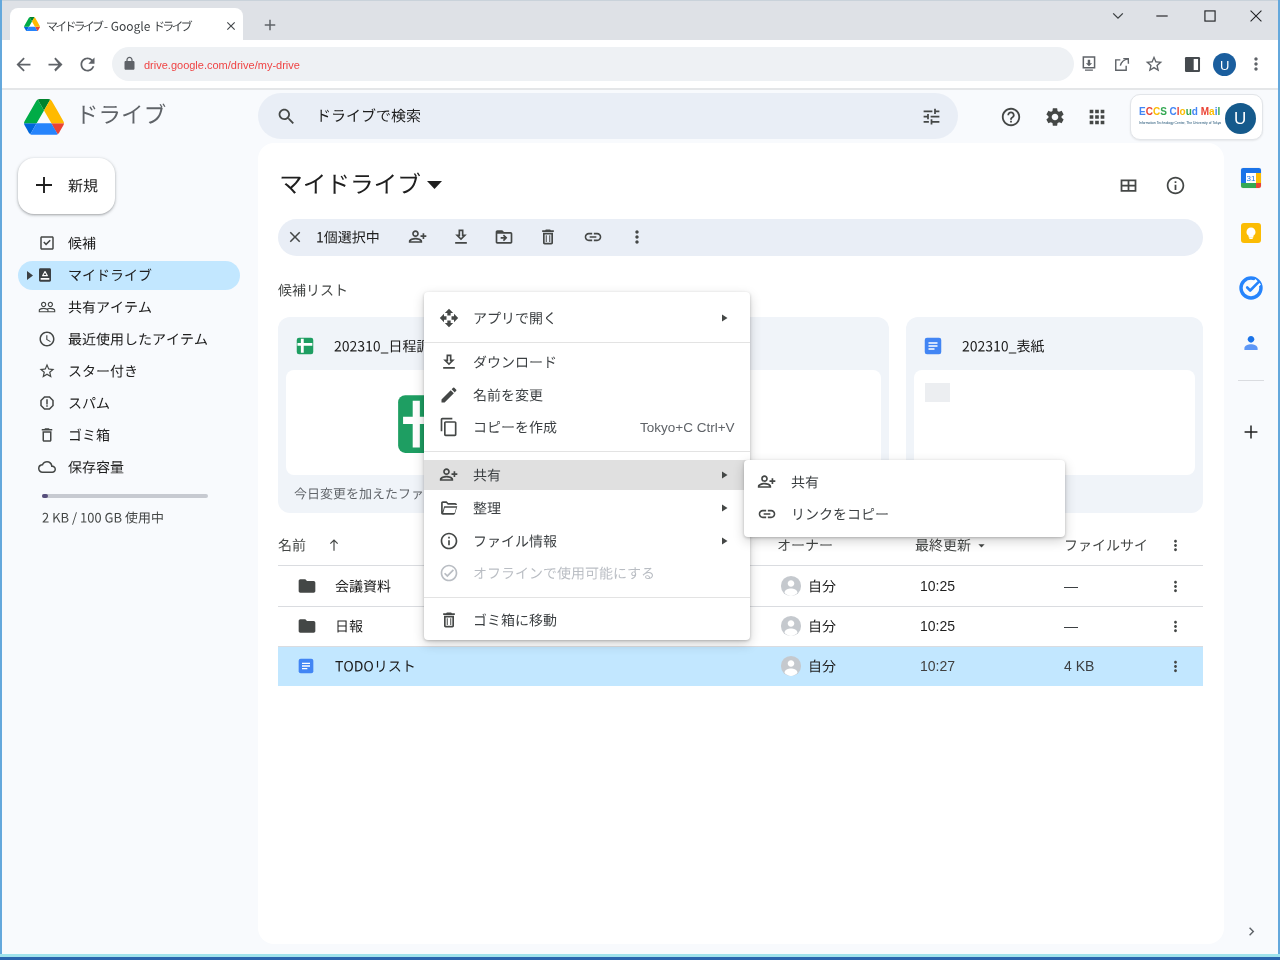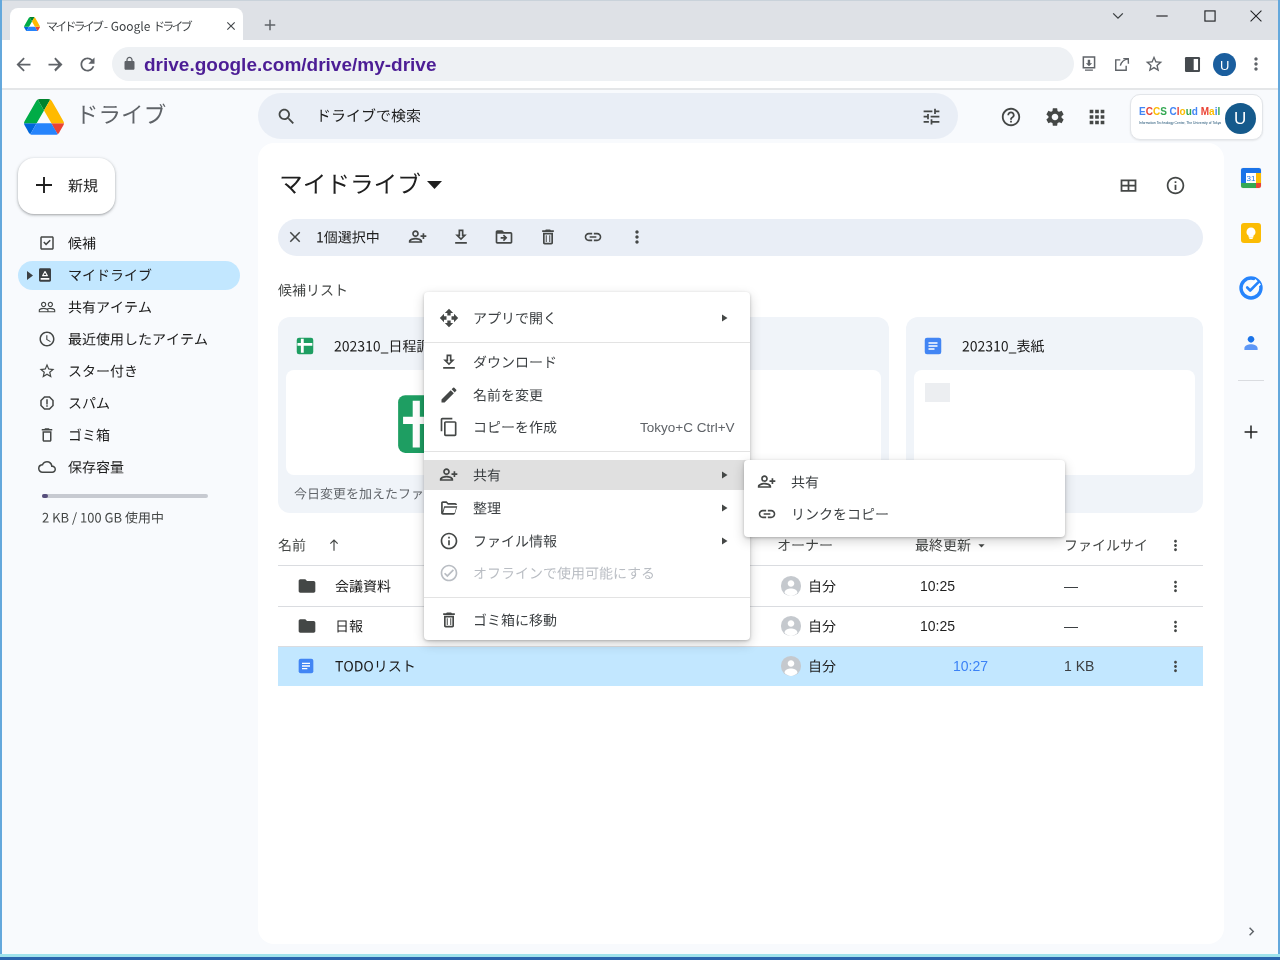--- a/index.html
+++ b/index.html
@@ -43,21 +43,21 @@
 <svg style="position:absolute;left:45px;top:54px" width="21" height="21" viewBox="0 0 24 24">
       <path fill="#5f6368" d="m12 4-1.41 1.41L15.17 11H4v2h11.17l-4.58 4.59L12 20l8-8z"></path>
     </svg>
 <svg style="position:absolute;left:77px;top:54px" width="21" height="21" viewBox="0 0 24 24">
       <path fill="#5f6368" d="M17.65 6.35C16.2 4.9 14.21 4 12 4c-4.42 0-7.99 3.58-7.99 8s3.57 8 7.99 8c3.73 0 6.84-2.55 7.73-6h-2.08c-.82 2.33-3.04 4-5.65 4-3.31 0-6-2.69-6-6s2.69-6 6-6c1.66 0 3.14.69 4.22 1.78L13 11h7V4l-2.35 2.35z"></path>
     </svg>
 <div style="position:absolute;left:112px;top:47px;width:962px;height:34px;background:#eef1f4;border-radius:17px;"></div>
 <svg style="position:absolute;left:122px;top:56px" width="15" height="15" viewBox="0 0 24 24">
       <path fill="#5f6368" d="M18 8h-1V6c0-2.76-2.24-5-5-5S7 3.24 7 6v2H6c-1.1 0-2 .9-2 2v10c0 1.1.9 2 2 2h12c1.1 0 2-.9 2-2V10c0-1.1-.9-2-2-2zM9 6c0-1.66 1.34-3 3-3s3 1.34 3 3v2H9V6z"></path>
     </svg>
-<div style="position:absolute;left:144px;top:64.5px;transform:translateY(-50%);font-size:19px;color:#4c1d95;font-weight:700;white-space:nowrap;">drive.google.com/drive/my-drive</div>
+<div style="position:absolute;left:144px;top:64.5px;transform:translateY(-50%);font-size:11px;color:#ef4444;font-weight:400;white-space:nowrap;">drive.google.com/drive/my-drive</div>
 <svg style="position:absolute;left:1080px;top:54px" width="20" height="20" viewBox="0 0 24 24">
       <path fill="none" stroke="#5f6368" stroke-width="1.8" d="M4 3.5h13.5v13H4z"></path>
       <path fill="#5f6368" d="M12.2 7h-2.9v4H7l3.8 3.8 3.8-3.8h-2.4zM6 18.5h9.5V20H6z"></path>
     </svg>
 <svg style="position:absolute;left:1112px;top:54px" width="20" height="20" viewBox="0 0 24 24">
       <path fill="none" stroke="#5f6368" stroke-width="1.7" d="M10 7H4.5v12.5h12.5V14"></path>
       <path fill="none" stroke="#5f6368" stroke-width="1.7" d="M13.5 5.5l6 .2.2 6"></path>
       <path fill="none" stroke="#5f6368" stroke-width="1.7" d="M19.3 5.9c-5.5 1-8.2 3.6-9.3 8.1"></path>
     </svg>
 <svg style="position:absolute;left:1144px;top:54px" width="20" height="20" viewBox="0 0 24 24">
@@ -316,22 +316,22 @@
 <svg style="position:absolute;left:335px;top:658.6px;overflow:visible" width="83" height="15" viewBox="0 -12.3 83 14.8">
       <path fill="#1f1f1f" d="M3.5 0H4.8V-9.2H8V-10.3H0.4V-9.2H3.5Z M13.6 0.2C16.2 0.2 18 -1.9 18 -5.2C18 -8.5 16.2 -10.4 13.6 -10.4C11 -10.4 9.2 -8.5 9.2 -5.2C9.2 -1.9 11 0.2 13.6 0.2ZM13.6 -1C11.7 -1 10.5 -2.6 10.5 -5.2C10.5 -7.7 11.7 -9.3 13.6 -9.3C15.4 -9.3 16.6 -7.7 16.6 -5.2C16.6 -2.6 15.4 -1 13.6 -1Z M20.2 0H22.8C25.9 0 27.6 -1.9 27.6 -5.2C27.6 -8.4 25.9 -10.3 22.8 -10.3H20.2ZM21.5 -1.1V-9.2H22.6C25.1 -9.2 26.2 -7.8 26.2 -5.2C26.2 -2.6 25.1 -1.1 22.6 -1.1Z M33.6 0.2C36.2 0.2 38 -1.9 38 -5.2C38 -8.5 36.2 -10.4 33.6 -10.4C31 -10.4 29.2 -8.5 29.2 -5.2C29.2 -1.9 31 0.2 33.6 0.2ZM33.6 -1C31.8 -1 30.5 -2.6 30.5 -5.2C30.5 -7.7 31.8 -9.3 33.6 -9.3C35.4 -9.3 36.7 -7.7 36.7 -5.2C36.7 -2.6 35.4 -1 33.6 -1Z M49.7 -10.6H48.3C48.4 -10.3 48.4 -9.9 48.4 -9.4C48.4 -8.9 48.4 -7.7 48.4 -7.2C48.4 -4.5 48.2 -3.4 47.2 -2.3C46.4 -1.3 45.2 -0.7 43.9 -0.4L44.8 0.6C45.8 0.2 47.2 -0.4 48.1 -1.5C49.2 -2.7 49.6 -3.8 49.6 -7.1C49.6 -7.7 49.6 -8.8 49.6 -9.4C49.6 -9.9 49.6 -10.3 49.7 -10.6ZM43.2 -10.5H41.9C41.9 -10.2 41.9 -9.8 41.9 -9.5C41.9 -9.1 41.9 -5.4 41.9 -4.8C41.9 -4.4 41.9 -4 41.9 -3.8H43.2C43.1 -4 43.1 -4.5 43.1 -4.8C43.1 -5.4 43.1 -9.1 43.1 -9.5C43.1 -9.8 43.1 -10.2 43.2 -10.5Z M64 -9.4 63.3 -9.9C63.1 -9.8 62.7 -9.8 62.2 -9.8C61.7 -9.8 57.4 -9.8 56.8 -9.8C56.4 -9.8 55.6 -9.9 55.4 -9.9V-8.6C55.6 -8.6 56.3 -8.7 56.8 -8.7C57.3 -8.7 61.8 -8.7 62.3 -8.7C61.9 -7.5 60.9 -5.9 60 -4.8C58.5 -3.2 56.4 -1.5 54.2 -0.6L55.1 0.3C57.2 -0.6 59.1 -2.2 60.5 -3.8C62 -2.5 63.5 -0.9 64.4 0.4L65.4 -0.5C64.5 -1.6 62.8 -3.4 61.3 -4.6C62.3 -5.9 63.2 -7.5 63.6 -8.8C63.7 -8.9 63.9 -9.3 64 -9.4Z M71.5 -1.2C71.5 -0.7 71.5 -0 71.4 0.4H72.8C72.7 -0 72.7 -0.8 72.7 -1.2L72.7 -5.9C74.2 -5.4 76.6 -4.4 78.2 -3.6L78.7 -4.8C77.2 -5.5 74.5 -6.5 72.7 -7.1V-9.4C72.7 -9.8 72.7 -10.4 72.8 -10.8H71.4C71.5 -10.4 71.5 -9.8 71.5 -9.4C71.5 -8.2 71.5 -2 71.5 -1.2Z"></path>
     </svg>
 <svg style="position:absolute;left:780px;top:655px" width="22" height="22" viewBox="0 0 24 24">
       <circle cx="12" cy="12" r="11" fill="#c5c9ce"></circle>
       <path fill="#fff" d="M12 12.8c2 0 3.6-1.6 3.6-3.6S14 5.6 12 5.6 8.4 7.2 8.4 9.2s1.6 3.6 3.6 3.6zm0 1.8c-2.9 0-7 1.5-7 4.4v.6c1.8 1.9 4.8 3.2 7 3.2s5.2-1.3 7-3.2v-.6c0-2.9-4.1-4.4-7-4.4z"></path>
     </svg>
 <svg style="position:absolute;left:808px;top:658.6px;overflow:visible" width="30" height="15" viewBox="0 -12.3 30 14.8">
       <path fill="#1f1f1f" d="M3.3 -5.8H10.8V-3.7H3.3ZM3.3 -6.7V-8.8H10.8V-6.7ZM3.3 -2.7H10.8V-0.6H3.3ZM6.4 -11.8C6.3 -11.2 6 -10.5 5.8 -9.8H2.3V1.1H3.3V0.4H10.8V1.1H11.9V-9.8H6.9C7.1 -10.4 7.4 -11 7.6 -11.6Z M18.5 -11.5C17.7 -9.3 16.1 -7.4 14.3 -6.2C14.6 -6 15 -5.6 15.2 -5.4C17 -6.7 18.6 -8.8 19.7 -11.2ZM23.4 -11.5 22.4 -11.1C23.5 -9 25.2 -6.7 26.8 -5.5C27 -5.8 27.4 -6.2 27.7 -6.4C26.1 -7.5 24.3 -9.6 23.4 -11.5ZM16.6 -6.5V-5.4H19.5C19.2 -3.1 18.4 -0.8 15.1 0.3C15.3 0.5 15.6 0.9 15.8 1.2C19.3 -0.1 20.2 -2.7 20.6 -5.4H24.2C24.1 -1.9 23.9 -0.5 23.5 -0.1C23.4 0 23.2 0.1 22.9 0.1C22.6 0.1 21.7 0 20.8 -0C21 0.3 21.1 0.7 21.2 1C22 1.1 22.9 1.1 23.4 1C23.9 1 24.2 0.9 24.5 0.5C24.9 0 25.1 -1.6 25.4 -6C25.4 -6.1 25.4 -6.5 25.4 -6.5Z"></path>
     </svg>
-<div style="position:absolute;left:920px;top:666px;transform:translateY(-50%);font-size:14px;color:#3b82f6;font-weight:400;white-space:nowrap;margin-left:33px;">10:27</div>
-<div style="position:absolute;left:1064px;top:666px;transform:translateY(-50%);font-size:14px;color:#3c4043;font-weight:400;white-space:nowrap;">1 KB</div>
+<div style="position:absolute;left:920px;top:666px;transform:translateY(-50%);font-size:14px;color:#404040;font-weight:400;white-space:nowrap;">10:27</div>
+<div style="position:absolute;left:1064px;top:666px;transform:translateY(-50%);font-size:14px;color:#3c4043;font-weight:400;white-space:nowrap;">4 KB</div>
 <svg style="position:absolute;left:1167px;top:657.5px" width="17" height="17" viewBox="0 0 24 24">
       <path fill="#444746" d="M12 8c1.1 0 2-.9 2-2s-.9-2-2-2-2 .9-2 2 .9 2 2 2zm0 2c-1.1 0-2 .9-2 2s.9 2 2 2 2-.9 2-2-.9-2-2-2zm0 6c-1.1 0-2 .9-2 2s.9 2 2 2 2-.9 2-2-.9-2-2-2z"></path>
     </svg>
 <svg style="position:absolute;left:1239px;top:166px" width="24" height="24" viewBox="0 0 24 24">
       <rect x="2" y="2" width="20" height="20" rx="2" fill="#fff" stroke="#dadce0" stroke-width="0.5"></rect>
       <path fill="#1a73e8" d="M2 7h20V4c0-1.1-.9-2-2-2H4c-1.1 0-2 .9-2 2z"></path>
       <path fill="#ea4335" d="M17 22h3c1.1 0 2-.9 2-2v-3h-5z"></path>
       <path fill="#fbbc04" d="M22 7h-5v10h5z"></path>
       <path fill="#34a853" d="M2 17v3c0 1.1.9 2 2 2h13v-5z"></path>
       <path fill="#1a73e8" d="M2 7v10h5V7z"></path>

